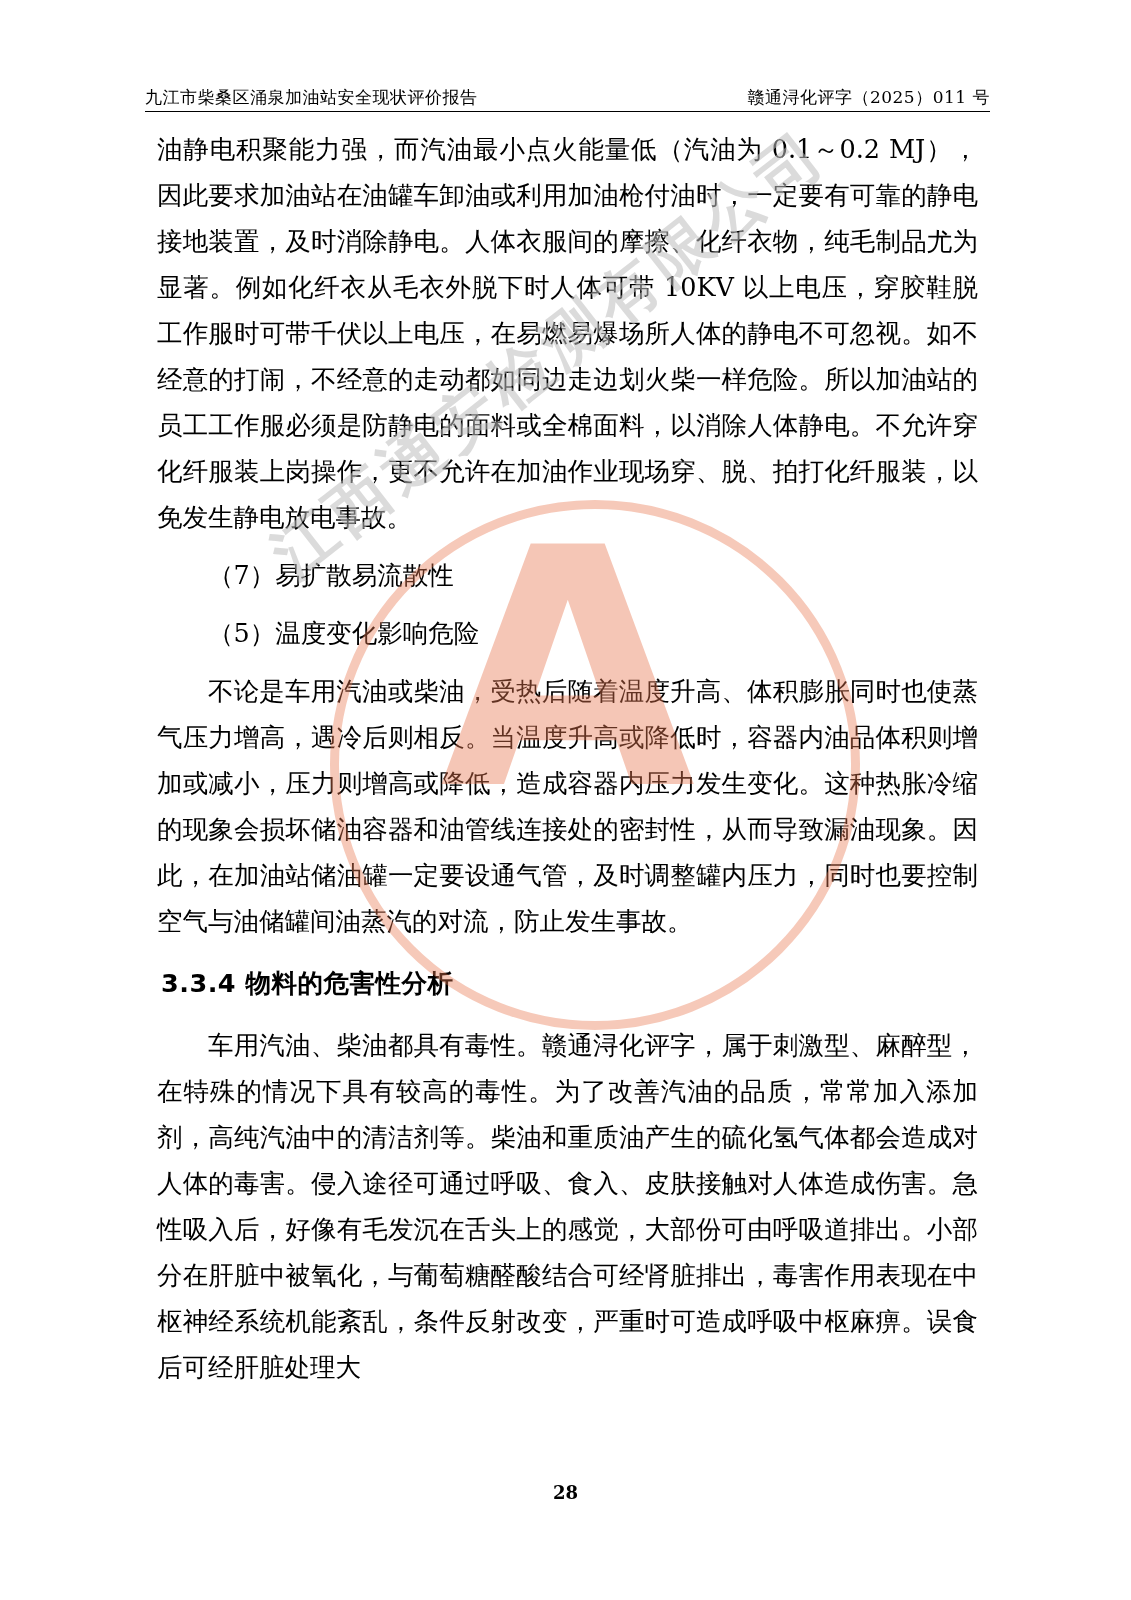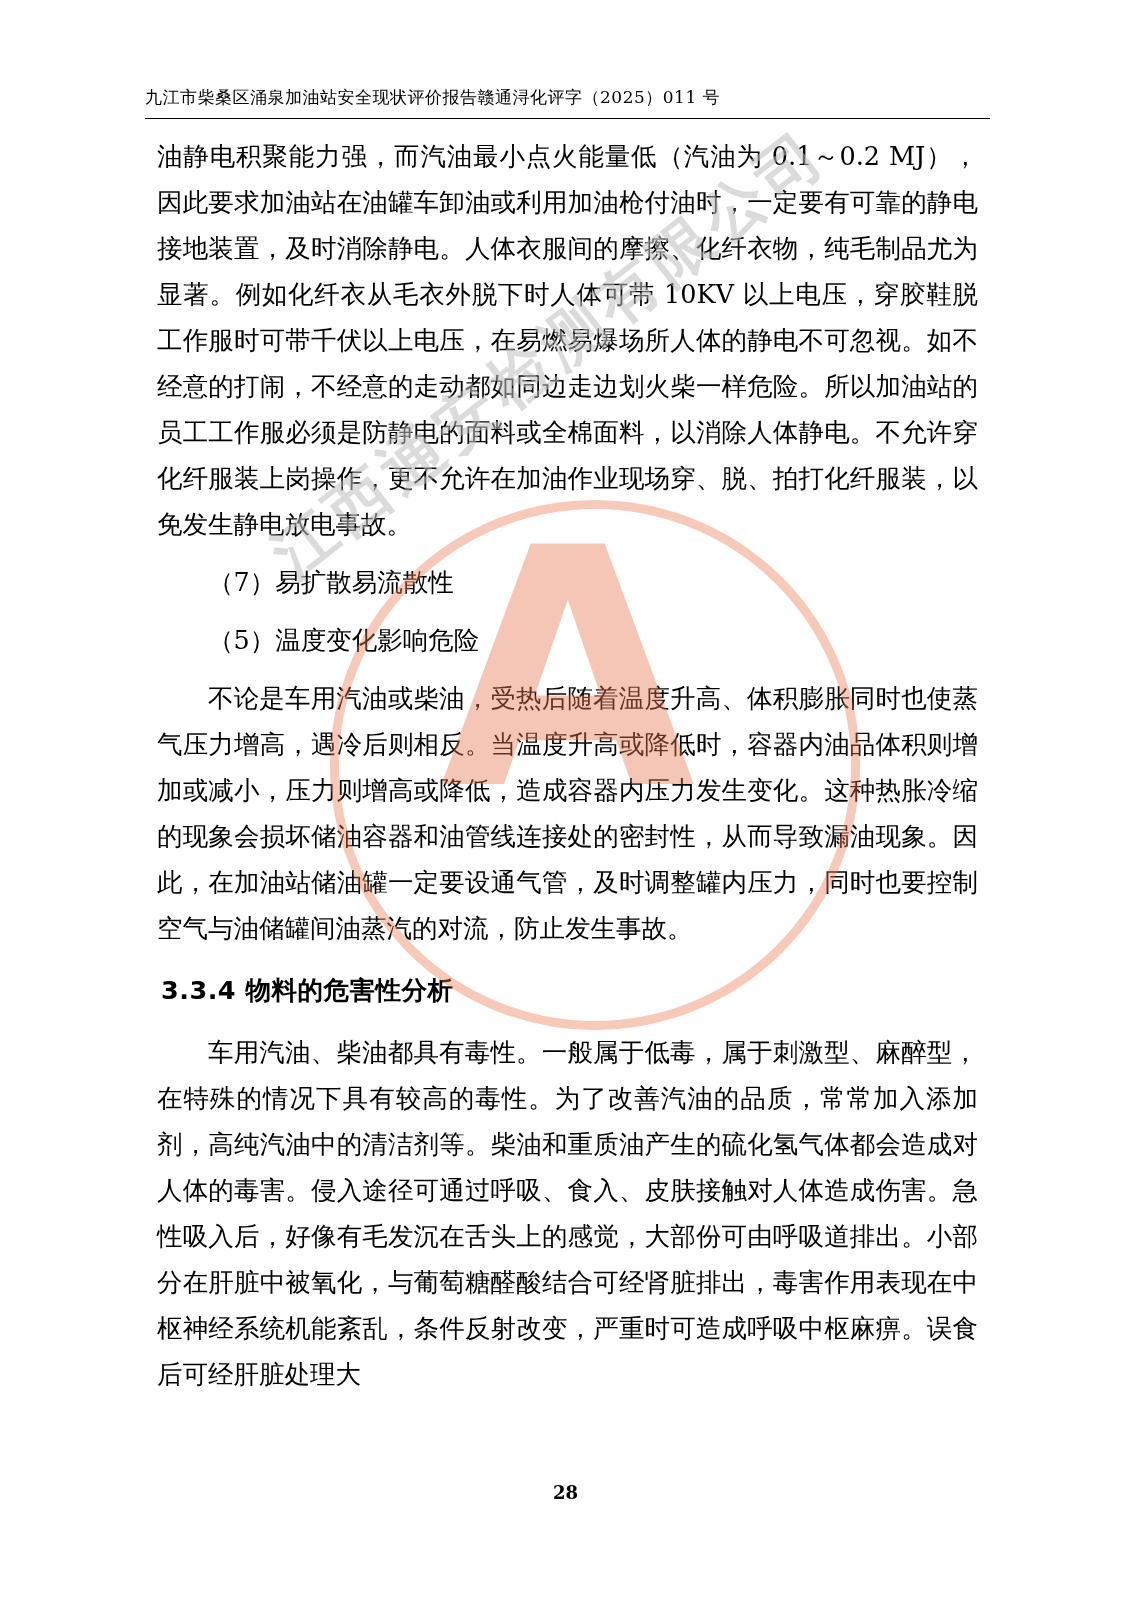--- a/index.html
+++ b/index.html
@@ -17,24 +17,25 @@
     color: #000000;
   }
   .content {
     position: absolute;
     left: 145px;
     top: 86px;
     width: 845px;
   }
   .header {
     display: flex;
+    justify-content: space-between;
     align-items: baseline;
     font-size: 17px;
     letter-spacing: 0.5px;
-    padding-bottom: 9px;
+    padding-bottom: 2px;
     border-bottom: 1.5px solid #000;
   }
   .header-left, .header-right {
     white-space: nowrap;
   }
   .body-text {
     margin-top: 14px;
     font-size: 25.5px;
     line-height: 46px;
     text-align: justify;
@@ -135,20 +136,20 @@
       <div class="header-left">九江市柴桑区涌泉加油站安全现状评价报告</div>
       <div class="header-right">赣通浔化评字（2025）011 号</div>
     </div>
 
     <div class="body-text">
       <p class="para">油静电积聚能力强，而汽油最小点火能量低（汽油为 0.1～0.2 MJ），因此要求加油站在油罐车卸油或利用加油枪付油时，一定要有可靠的静电接地装置，及时消除静电。人体衣服间的摩擦、化纤衣物，纯毛制品尤为显著。例如化纤衣从毛衣外脱下时人体可带 10KV 以上电压，穿胶鞋脱工作服时可带千伏以上电压，在易燃易爆场所人体的静电不可忽视。如不经意的打闹，不经意的走动都如同边走边划火柴一样危险。所以加油站的员工工作服必须是防静电的面料或全棉面料，以消除人体静电。不允许穿化纤服装上岗操作，更不允许在加油作业现场穿、脱、拍打化纤服装，以免发生静电放电事故。</p>
       <p class="para indent">（7）易扩散易流散性</p>
       <p class="para indent">（5）温度变化影响危险</p>
       <p class="para indent">不论是车用汽油或柴油，受热后随着温度升高、体积膨胀同时也使蒸气压力增高，遇冷后则相反。当温度升高或降低时，容器内油品体积则增加或减小，压力则增高或降低，造成容器内压力发生变化。这种热胀冷缩的现象会损坏储油容器和油管线连接处的密封性，从而导致漏油现象。因此，在加油站储油罐一定要设通气管，及时调整罐内压力，同时也要控制空气与油储罐间油蒸汽的对流，防止发生事故。</p>
       <h3 class="section">3.3.4 物料的危害性分析</h3>
-      <p class="para indent">车用汽油、柴油都具有毒性。一般属于低毒，属于刺激型、麻醉型，在特殊的情况下具有较高的毒性。为了改善汽油的品质，常常加入添加剂，高纯汽油中的清洁剂等。柴油和重质油产生的硫化氢气体都会造成对人体的毒害。侵入途径可通过呼吸、食入、皮肤接触对人体造成伤害。急性吸入后，好像有毛发沉在舌头上的感觉，大部份可由呼吸道排出。小部分在肝脏中被氧化，与葡萄糖醛酸结合可经肾脏排出，毒害作用表现在中枢神经系统机能紊乱，条件反射改变，严重时可造成呼吸中枢麻痹。误食后可经肝脏处理大</p>
+      <p class="para indent">车用汽油、柴油都具有毒性。赣通浔化评字，属于刺激型、麻醉型，在特殊的情况下具有较高的毒性。为了改善汽油的品质，常常加入添加剂，高纯汽油中的清洁剂等。柴油和重质油产生的硫化氢气体都会造成对人体的毒害。侵入途径可通过呼吸、食入、皮肤接触对人体造成伤害。急性吸入后，好像有毛发沉在舌头上的感觉，大部份可由呼吸道排出。小部分在肝脏中被氧化，与葡萄糖醛酸结合可经肾脏排出，毒害作用表现在中枢神经系统机能紊乱，条件反射改变，严重时可造成呼吸中枢麻痹。误食后可经肝脏处理大</p>
     </div>
 
   </div>
 
   <div class="pagenum">28</div>
 
 </div>
 
 </body></html>

